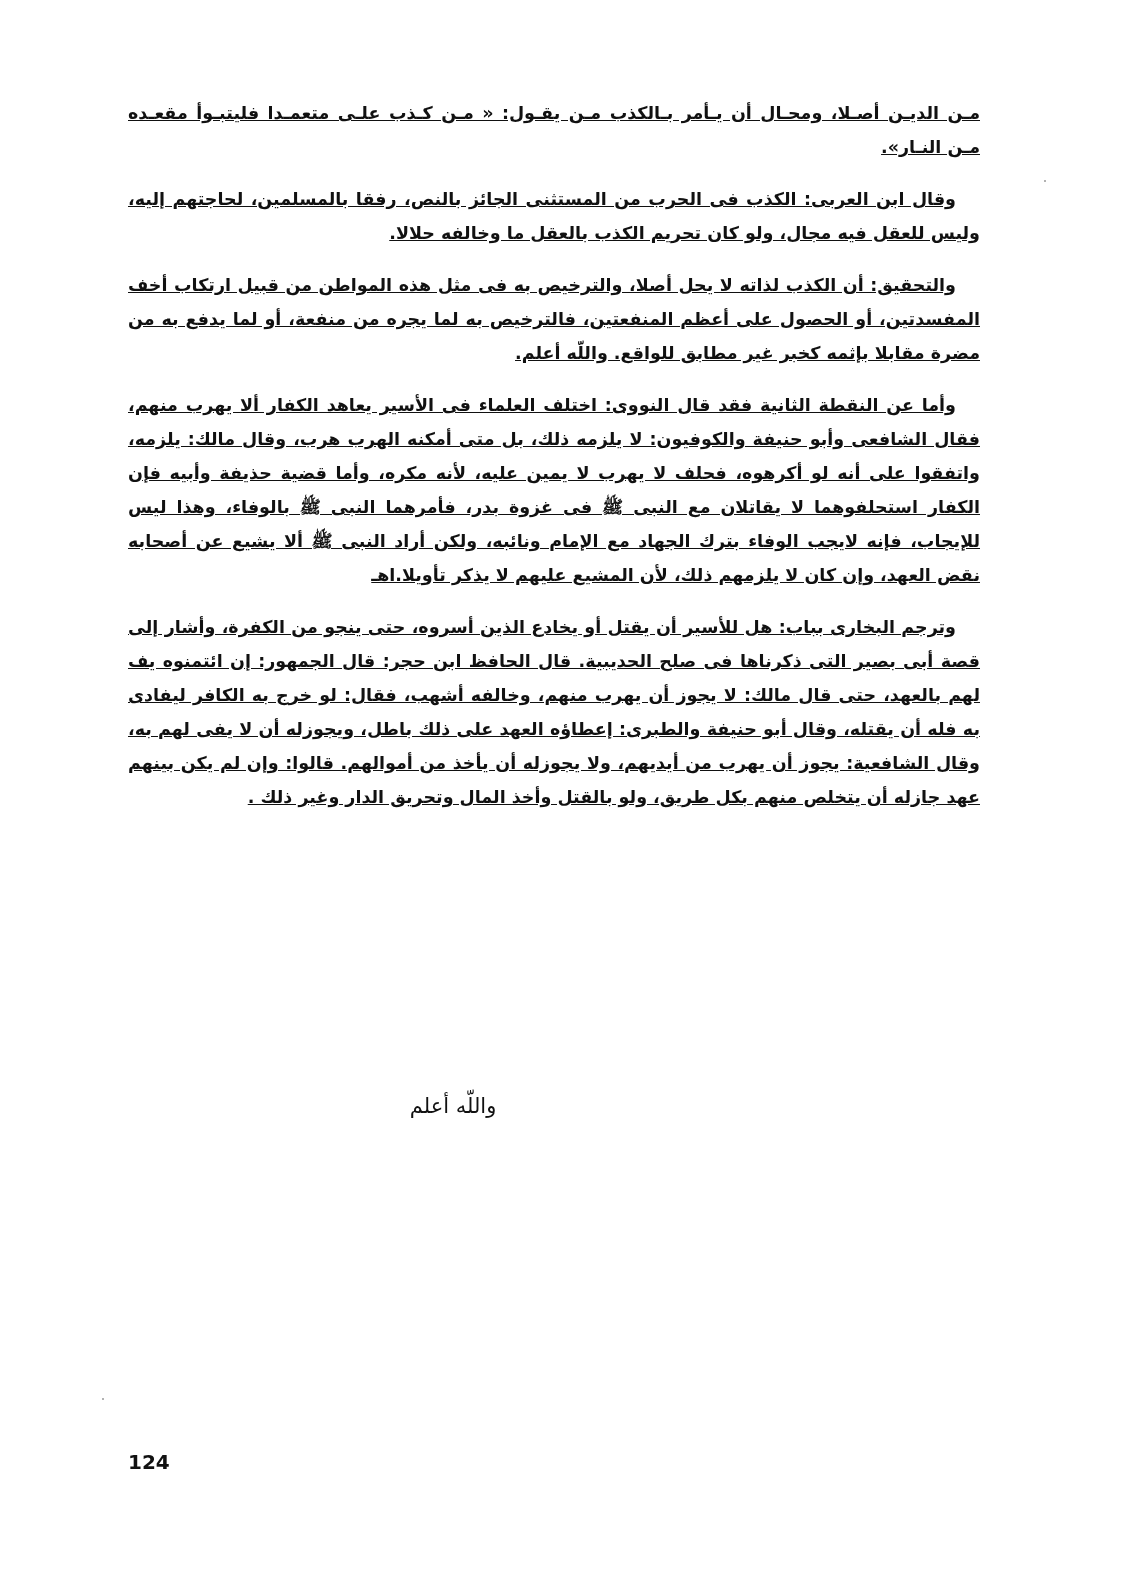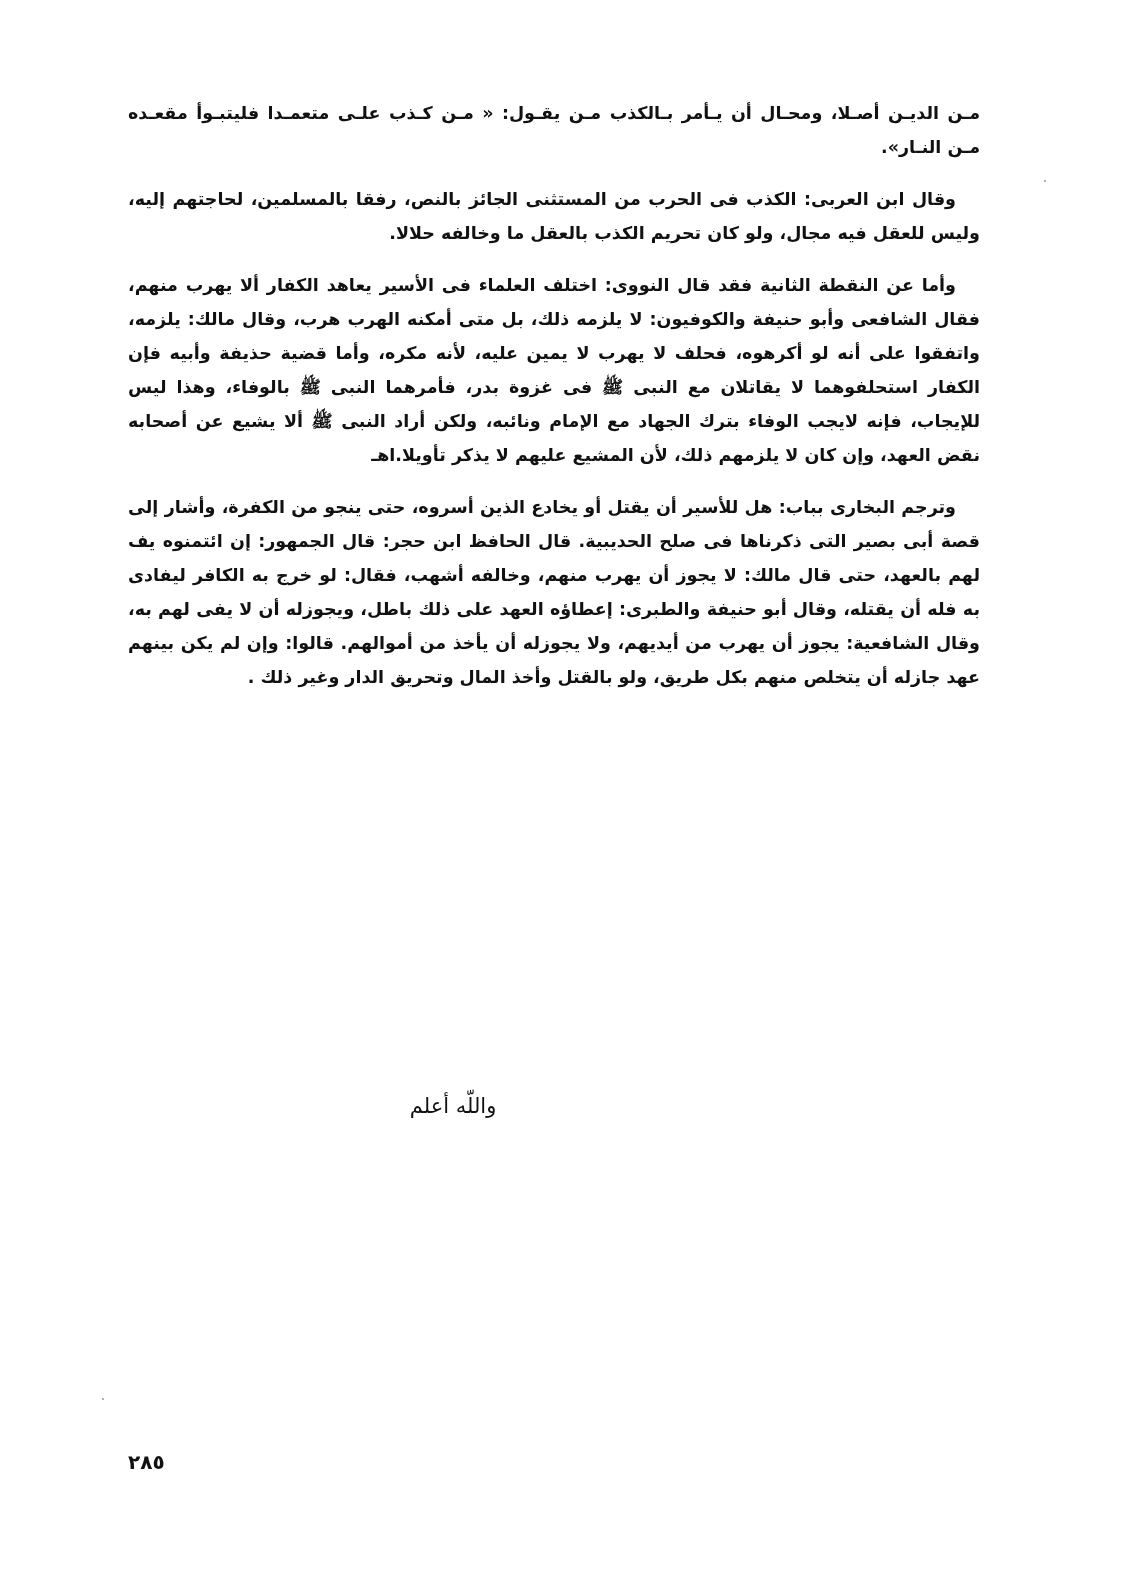--- a/index.html
+++ b/index.html
@@ -3,40 +3,41 @@
 <meta charset="utf-8">
 <style>
   html, body { margin: 0; padding: 0; background: #ffffff; }
   body { width: 1133px; height: 1582px; position: relative; overflow: hidden; }
   .page {
     position: absolute; left: 120px; top: 96px; width: 860px;
     direction: rtl; text-align: justify; text-align-last: right;
     font-family: "DejaVu Sans", sans-serif; font-size: 17.5px; font-weight: bold;
     color: #111111; line-height: 34px;
   }
-  .para { margin: 0 0 18px 8px; text-indent: 0; }
+  .para { margin: 0 0 18px 8px; text-indent: 0; text-decoration: underline; }
   .para.indent { text-indent: 24px; }
   .closing {
     position: absolute; left: 0; width: 906px; top: 1094px; text-align: center;
     direction: rtl; font-family: "DejaVu Sans", sans-serif; font-size: 21px; color: #111;
   }
   .pagenum {
     position: absolute; left: 128px; top: 1450px; direction: rtl;
     font-family: "DejaVu Sans", sans-serif; font-size: 20px; font-weight: bold; color: #111;
   }
   .margin-dot { position: absolute; width: 2px; height: 2px; background: #999; border-radius: 50%; }
 </style>
 </head>
 <body>
 
 <div class="page">
   <p class="para">مـن الديـن أصـلا، ومحـال أن يـأمر بـالكذب مـن يقـول: « مـن كـذب علـى متعمـدا فليتبـوأ مقعـده مـن النـار».</p>
   <p class="para indent">وقال ابن العربى: الكذب فى الحرب من المستثنى الجائز بالنص، رفقا بالمسلمين، لحاجتهم إليه، وليس للعقل فيه مجال، ولو كان تحريم الكذب بالعقل ما وخالفه حلالا.</p>
+  <p class="para indent">والتحقيق: أن الكذب لذاته لا يحل أصلا، والترخيص به فى مثل هذه المواطن من قبيل ارتكاب أخف المفسدتين، أو الحصول على أعظم المنفعتين، فالترخيص به لما يجره من منفعة، أو لما يدفع به من مضرة مقابلا بإثمه كخبر غير مطابق للواقع. واللّه أعلم.</p>
   <p class="para indent">وأما عن النقطة الثانية فقد قال النووى: اختلف العلماء فى الأسير يعاهد الكفار ألا يهرب منهم، فقال الشافعى وأبو حنيفة والكوفيون: لا يلزمه ذلك، بل متى أمكنه الهرب هرب، وقال مالك: يلزمه، واتفقوا على أنه لو أكرهوه، فحلف لا يهرب لا يمين عليه، لأنه مكره، وأما قضية حذيفة وأبيه فإن الكفار استحلفوهما لا يقاتلان مع النبى ﷺ فى غزوة بدر، فأمرهما النبى ﷺ بالوفاء، وهذا ليس للإيجاب، فإنه لايجب الوفاء بترك الجهاد مع الإمام ونائبه، ولكن أراد النبى ﷺ ألا يشيع عن أصحابه نقض العهد، وإن كان لا يلزمهم ذلك، لأن المشيع عليهم لا يذكر تأويلا.اهـ</p>
   <p class="para indent">وترجم البخارى بباب: هل للأسير أن يقتل أو يخادع الذين أسروه، حتى ينجو من الكفرة، وأشار إلى قصة أبى بصير التى ذكرناها فى صلح الحديبية. قال الحافظ ابن حجر: قال الجمهور: إن ائتمنوه يف لهم بالعهد، حتى قال مالك: لا يجوز أن يهرب منهم، وخالفه أشهب، فقال: لو خرج به الكافر ليفادى به فله أن يقتله، وقال أبو حنيفة والطبرى: إعطاؤه العهد على ذلك باطل، ويجوزله أن لا يفى لهم به، وقال الشافعية: يجوز أن يهرب من أيديهم، ولا يجوزله أن يأخذ من أموالهم. قالوا: وإن لم يكن بينهم عهد جازله أن يتخلص منهم بكل طريق، ولو بالقتل وأخذ المال وتحريق الدار وغير ذلك .</p>
 </div>
 
 <div class="closing">واللّه أعلم</div>
 
-<div class="pagenum">٢٨٥</div>
+<div class="pagenum">124</div>
 
 <div class="margin-dot" style="left:1044px; top:180px;"></div>
 <div class="margin-dot" style="left:102px; top:1398px;"></div>
 
 </body></html>

